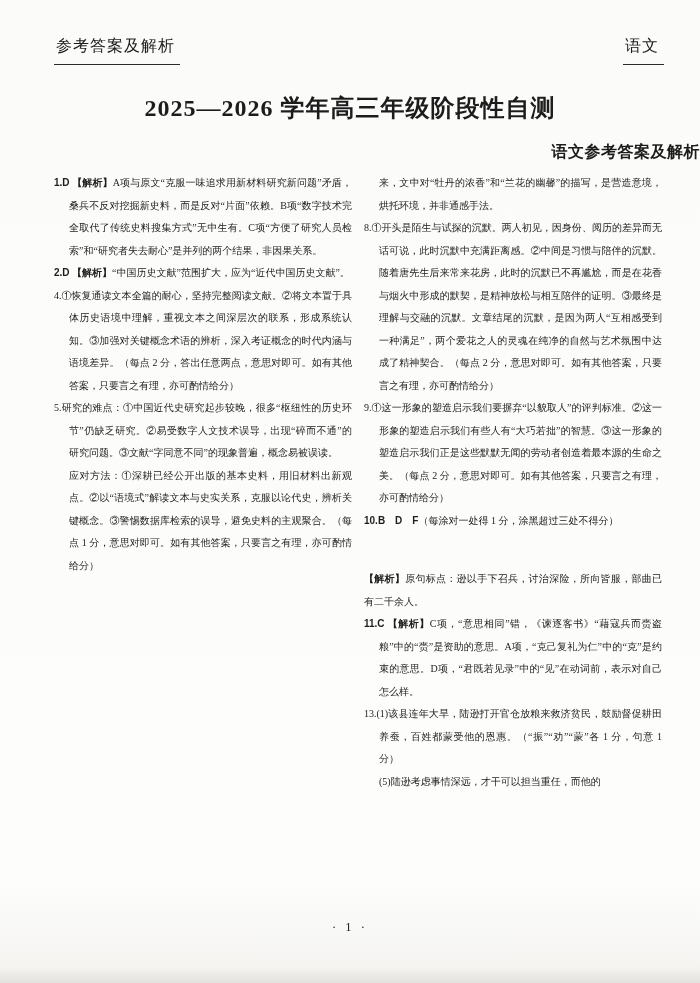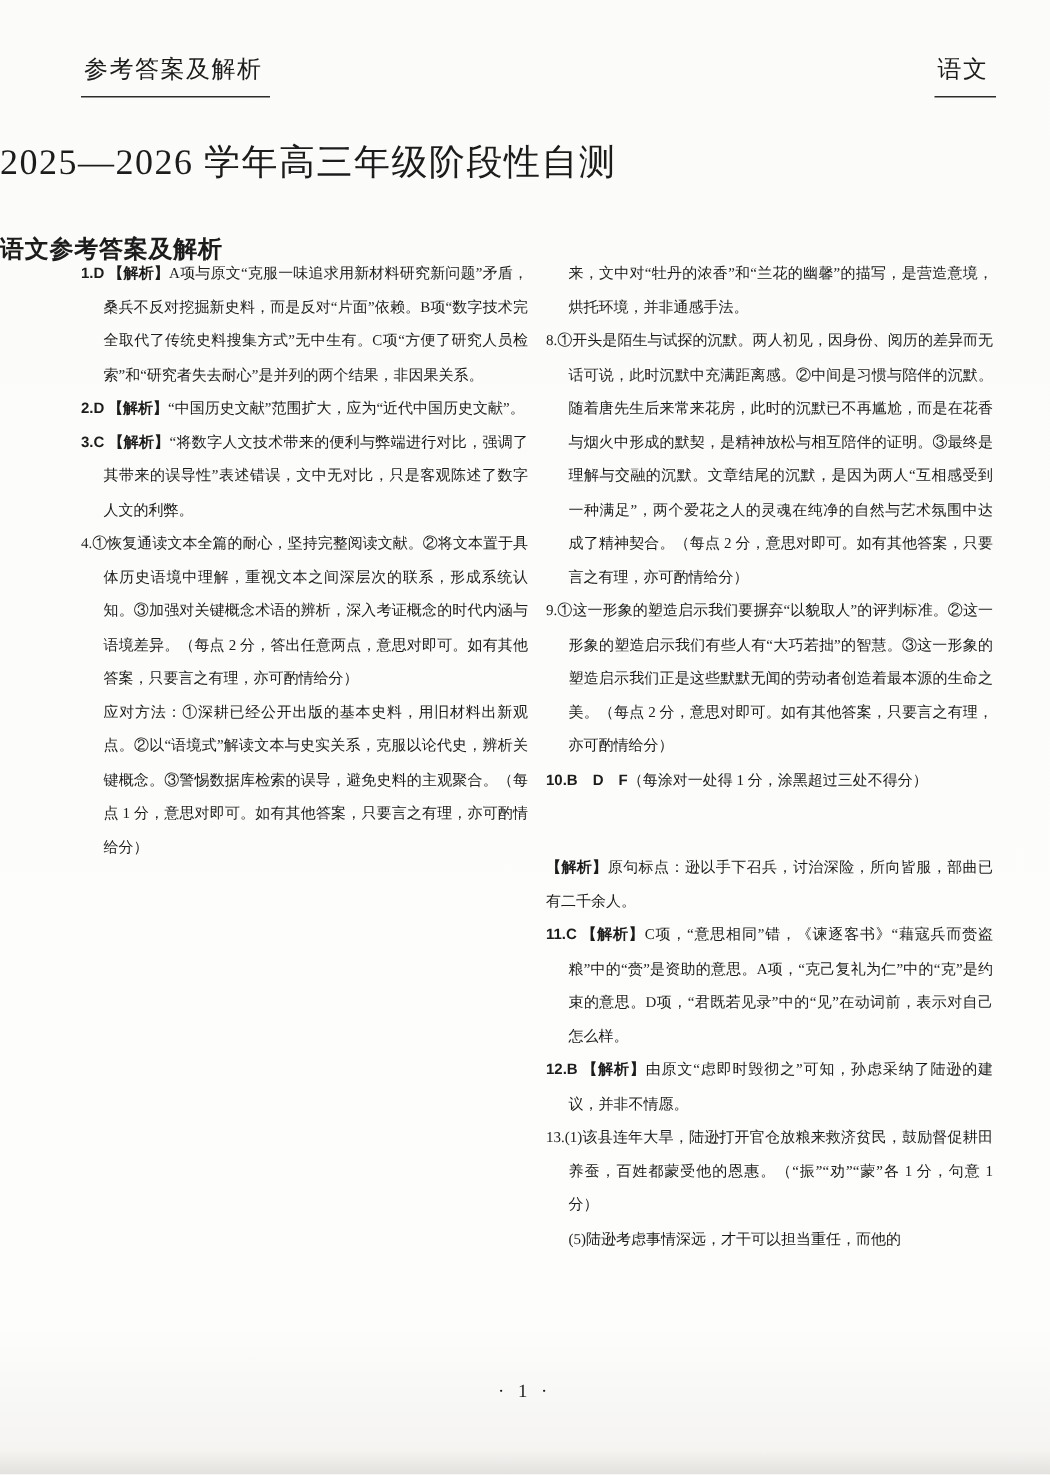--- a/index.html
+++ b/index.html
@@ -17,25 +17,25 @@
     background:linear-gradient(180deg, rgba(0,0,0,0), rgba(0,0,0,0.07));
   }
   .header{
     position:absolute; top:36px; left:54px; right:36px;
     display:flex; justify-content:space-between; align-items:flex-start;
     font-size:16px; letter-spacing:1px;
   }
   .hl{ border-bottom:1px solid #2c2c2c; padding:0 5px 7px 2px; }
   .title{
     position:absolute; top:92px; left:0; width:100%;
-    text-align:left; font-size:24px; font-weight:normal; letter-spacing:1px;
+    text-align:center; font-size:24px; font-weight:bold; letter-spacing:1px;
   }
   .subtitle{
-    position:absolute; top:156px; left:0; width:100%;
-    text-align:left; font-size:16px; font-weight:bold;
+    position:absolute; top:142px; left:0; width:100%;
+    text-align:right; font-size:16px; font-weight:bold;
     font-family:"Liberation Sans","DejaVu Sans",sans-serif;
     letter-spacing:0.5px;
   }
   .columns{
     position:absolute; top:172px; left:54px; right:38px;
     display:flex; gap:12px;
   }
   .col{
     flex:1 1 0; min-width:0;
     font-size:10px; line-height:22.5px;
@@ -69,26 +69,24 @@
 
   <div class="columns">
     <div class="col" id="col-left">
         <div class="answer-item">
           <div class="para first"><strong>1.D</strong> <strong>【解析】</strong>A项与原文“克服一味追求用新材料研究新问题”矛盾，桑兵不反对挖掘新史料，而是反对“片面”依赖。B项“数字技术完全取代了传统史料搜集方式”无中生有。C项“方便了研究人员检索”和“研究者失去耐心”是并列的两个结果，非因果关系。</div>
         </div>
         <div class="answer-item">
           <div class="para first"><strong>2.D</strong> <strong>【解析】</strong>“中国历史文献”范围扩大，应为“近代中国历史文献”。</div>
         </div>
         <div class="answer-item">
-          <div class="para first"><strong>3.C</strong> <strong>【解析】</strong>“将数字人文技术带来的便利与弊端进行对比，强调了其带来的误导性”表述错误，文中无对比，只是客观陈述了数字人文的利弊。</div>
-        </div>
-        <div class="answer-item">
           <div class="para first">4.①恢复通读文本全篇的耐心，坚持完整阅读文献。②将文本置于具体历史语境中理解，重视文本之间深层次的联系，形成系统认知。③加强对关键概念术语的辨析，深入考证概念的时代内涵与语境差异。（每点 2 分，答出任意两点，意思对即可。如有其他答案，只要言之有理，亦可酌情给分）</div>
         </div>
         <div class="answer-item">
+          <div class="para first">5.研究的难点：①中国近代史研究起步较晚，很多“枢纽性的历史环节”仍缺乏研究。②易受数字人文技术误导，出现“碎而不通”的研究问题。③文献“字同意不同”的现象普遍，概念易被误读。</div>
           <div class="para cont">应对方法：①深耕已经公开出版的基本史料，用旧材料出新观点。②以“语境式”解读文本与史实关系，克服以论代史，辨析关键概念。③警惕数据库检索的误导，避免史料的主观聚合。（每点 1 分，意思对即可。如有其他答案，只要言之有理，亦可酌情给分）</div>
         </div>
       </div>
     <div class="col" id="col-right">
         <div class="answer-item">
           <div class="para cont">来，文中对“牡丹的浓香”和“兰花的幽馨”的描写，是营造意境，烘托环境，并非通感手法。</div>
         </div>
         <div class="answer-item">
           <div class="para first">8.①开头是陌生与试探的沉默。两人初见，因身份、阅历的差异而无话可说，此时沉默中充满距离感。②中间是习惯与陪伴的沉默。随着唐先生后来常来花房，此时的沉默已不再尴尬，而是在花香与烟火中形成的默契，是精神放松与相互陪伴的证明。③最终是理解与交融的沉默。文章结尾的沉默，是因为两人“互相感受到一种满足”，两个爱花之人的灵魂在纯净的自然与艺术氛围中达成了精神契合。（每点 2 分，意思对即可。如有其他答案，只要言之有理，亦可酌情给分）</div>
         </div>
@@ -96,23 +94,20 @@
           <div class="para first">9.①这一形象的塑造启示我们要摒弃“以貌取人”的评判标准。②这一形象的塑造启示我们有些人有“大巧若拙”的智慧。③这一形象的塑造启示我们正是这些默默无闻的劳动者创造着最本源的生命之美。（每点 2 分，意思对即可。如有其他答案，只要言之有理，亦可酌情给分）</div>
         </div>
         <div class="answer-item">
           <div class="para first"><strong>10.B　D　F</strong>（每涂对一处得 1 分，涂黑超过三处不得分）</div>
           <div class="para flat"><strong>【解析】</strong>原句标点：逊以手下召兵，讨治深险，所向皆服，部曲已有二千余人。</div>
         </div>
         <div class="answer-item">
           <div class="para first"><strong>11.C</strong> <strong>【解析】</strong>C项，“意思相同”错，《谏逐客书》“藉寇兵而赍盗粮”中的“赍”是资助的意思。A项，“克己复礼为仁”中的“克”是约束的意思。D项，“君既若见录”中的“见”在动词前，表示对自己怎么样。</div>
         </div>
         <div class="answer-item">
-          <div class="para first"><strong>12.B</strong> <strong>【解析】</strong>由原文“虑即时毁彻之”可知，孙虑采纳了陆逊的建议，并非不情愿。</div>
-        </div>
-        <div class="answer-item">
           <div class="para first">13.(1)该县连年大旱，陆逊打开官仓放粮来救济贫民，鼓励督促耕田养蚕，百姓都蒙受他的恩惠。（“振”“劝”“蒙”各 1 分，句意 1 分）</div>
           <div class="para cont">(5)陆逊考虑事情深远，才干可以担当重任，而他的</div>
         </div>
       </div>
   </div>
 
   <div class="footer">· 1 ·</div>
 
 </div>
 

